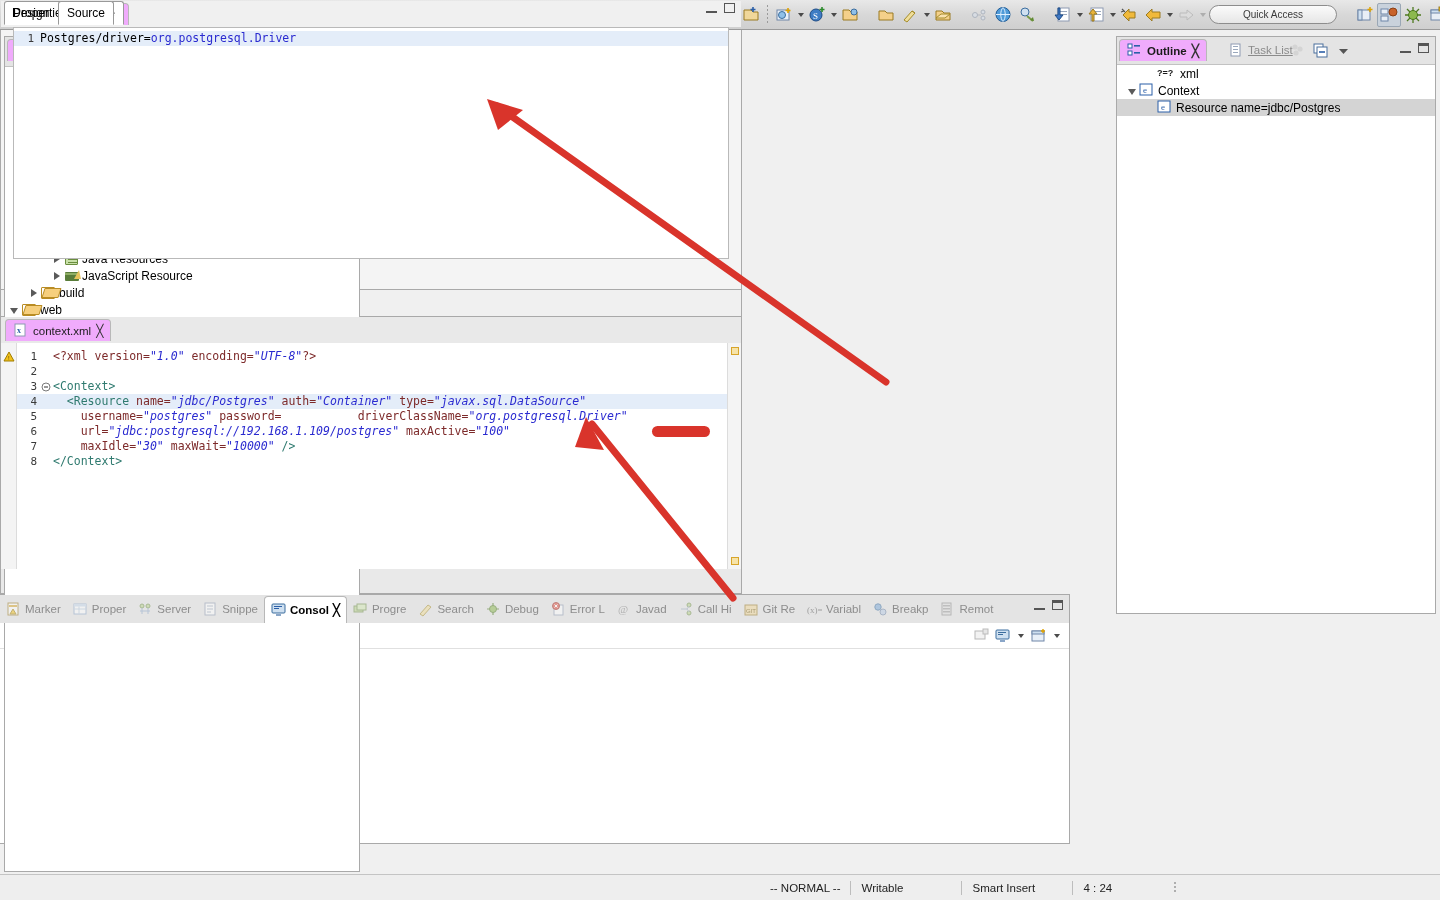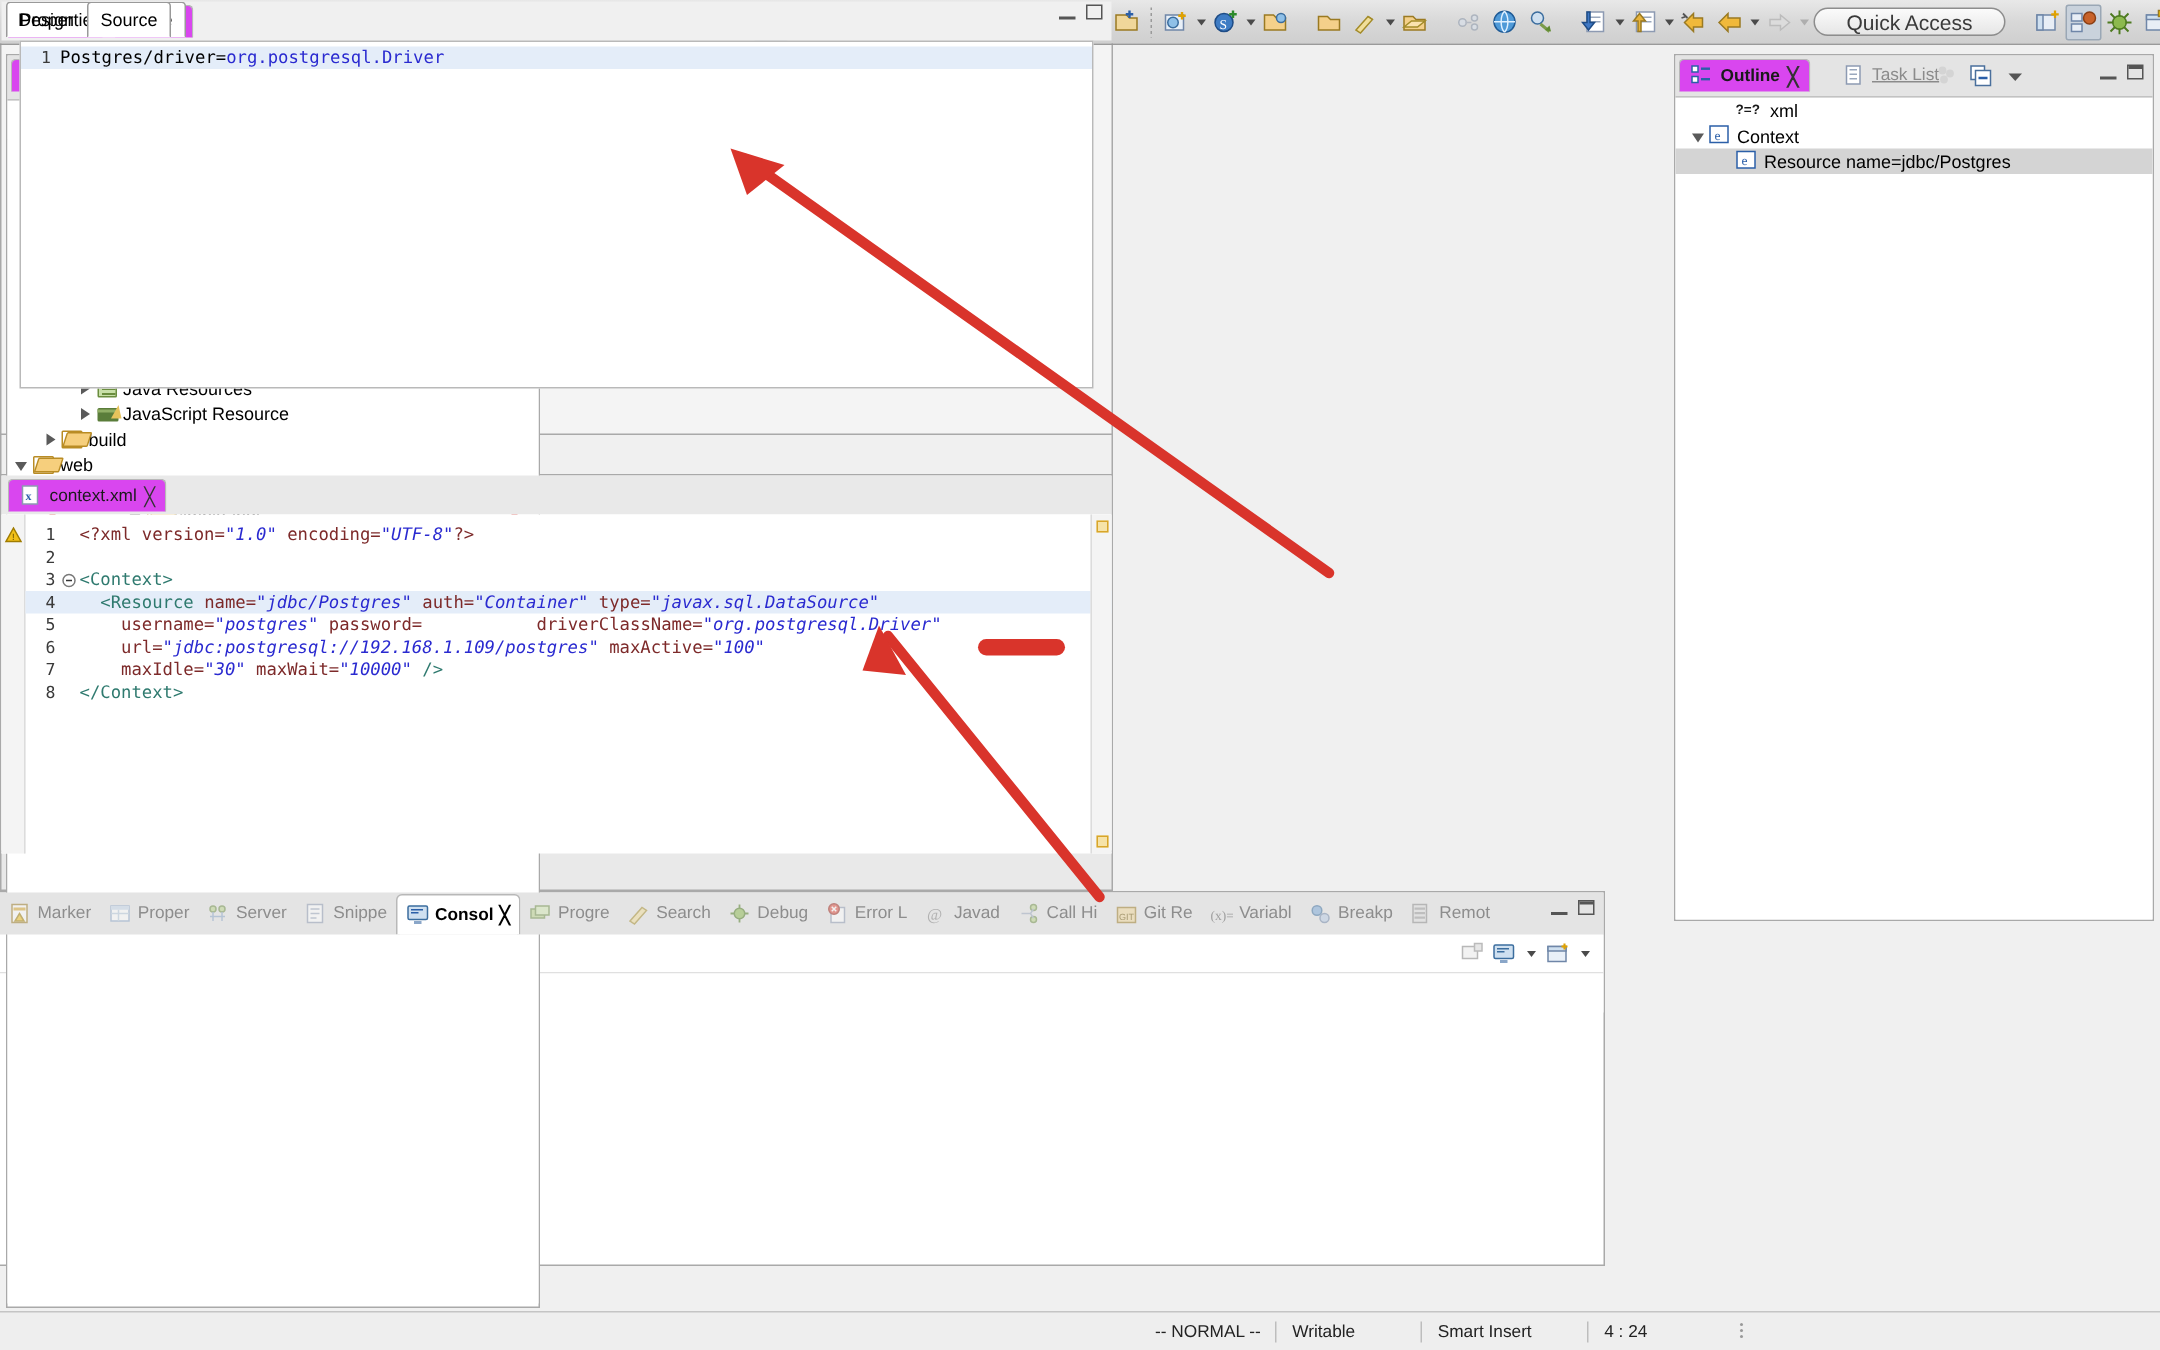--- a/index.html
+++ b/index.html
@@ -32,32 +32,32 @@
   .tb-btn.pressed { border:1px solid #9aa7b5; background:#c9d2dc; }
   .tb-arrow { width:9px; height:24px; display:flex; align-items:center; justify-content:center; }
   .tb-arrow::after{ content:""; border-left:3.5px solid transparent; border-right:3.5px solid transparent; border-top:4px solid #4a4a4a; }
   .tb-arrow.dim::after{ border-top-color:#aeaeae; }
   .quick-access {
     margin-left:auto; margin-right:6px;
     height:19px; min-width:128px; padding:0 14px;
     border:1px solid #8d8d8d; border-radius:10px;
     background: linear-gradient(to bottom,#fbfbfb,#e6e6e6);
     display:flex; align-items:center; justify-content:center;
-    font-size:14px; color:#3a3a3a;
+    font-size:10px; color:#3a3a3a;
   }
 
   
   .panel { position:absolute; background:#fff; border:1px solid #a9a9a9; }
   .tabrow { height:24px; background:#e4e4e4; position:relative; }
   .tab {
     position:absolute; top:2px; height:22px; display:flex; align-items:center;
     padding:0 7px; gap:5px; font-size:11.5px; color:#1a1a1a;
     border-top-left-radius:4px; border-top-right-radius:4px;
   }
-  .tab.active { background:#d946ef; border:1px solid #b8b8b8; border-bottom:none; font-weight:bold; }
+  .tab.active { background:#f0abfc; border:1px solid #b8b8b8; border-bottom:none; font-weight:bold; }
   .tab.inactive { color:#8b8b8b; }
   .tab .closex { font-size:12px; color:#333; }
 
   
   #proj { left:4px; top:36px; width:356px; height:836px; }
   #proj .pe-head { height:30px; background:#e4e4e4; position:relative; border-bottom:1px solid #c2c2c2; }
   #proj .pe-tools { height:26px; background:#fff; display:flex; align-items:center; justify-content:flex-end; padding-right:8px; gap:8px; }
   .tree { padding:4px 0 0 0; overflow:hidden; height:776px; background:#fff; }
   .trow { display:flex; align-items:center; height:17px; padding-left:4px; font-size:12px; white-space:nowrap; }
   .trow.sel { background:#d4d4d4; }
@@ -1056,21 +1056,21 @@
     <g>
       <rect x="652" y="426" width="58" height="11" rx="5.5" fill="#d9342b"></rect>
     </g>
   </svg>
 
 
   <div class="statusbar">
     <div style="width:760px;"></div>
     <div class="st-cell">-- NORMAL --</div>
     <div class="st-div"></div>
-    <div class="st-cell" style="width:96px;">Writable</div>
+    <div class="st-cell" style="width:110px;">Writable</div>
     <div class="st-div"></div>
     <div class="st-cell" style="width:110px;">Smart Insert</div>
     <div class="st-div"></div>
     <div class="st-cell" style="width:90px;">4 : 24</div>
     <div class="st-cell">
       <svg width="4" height="14" viewBox="0 0 4 14">
           <circle cx="2" cy="2" r="1" fill="#999"></circle>
           <circle cx="2" cy="6" r="1" fill="#999"></circle>
           <circle cx="2" cy="10" r="1" fill="#999"></circle>
         </svg>

